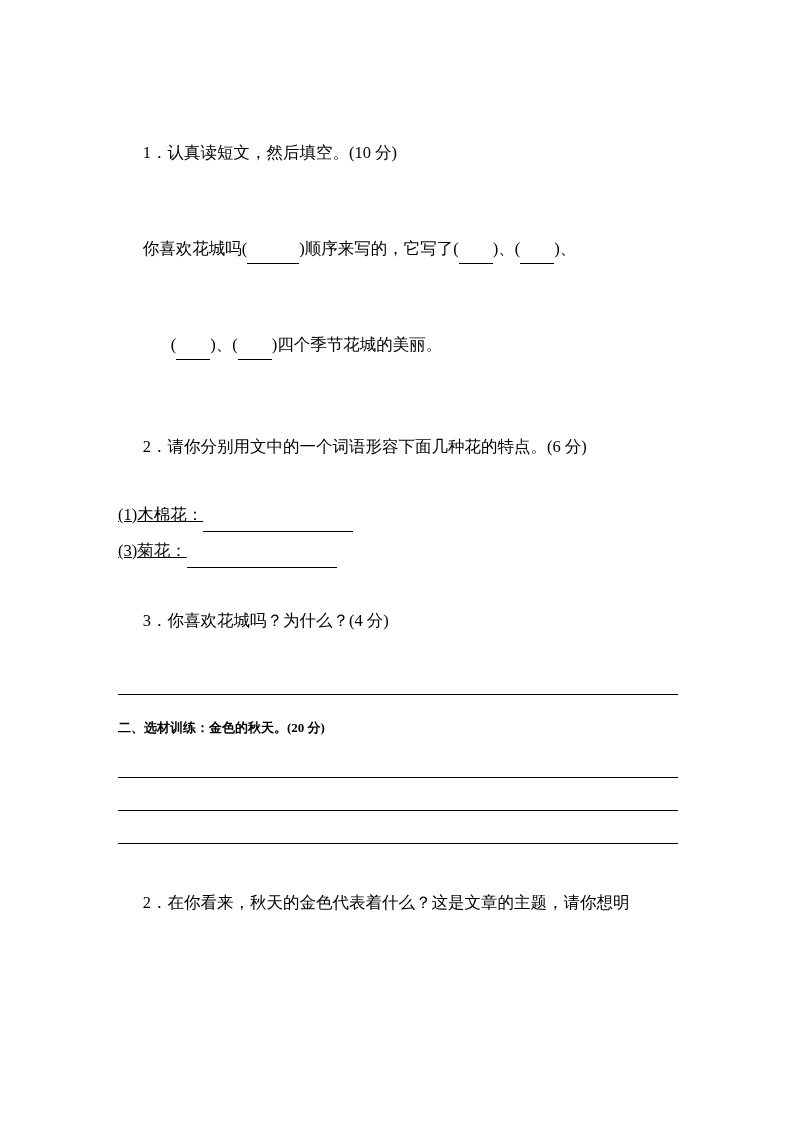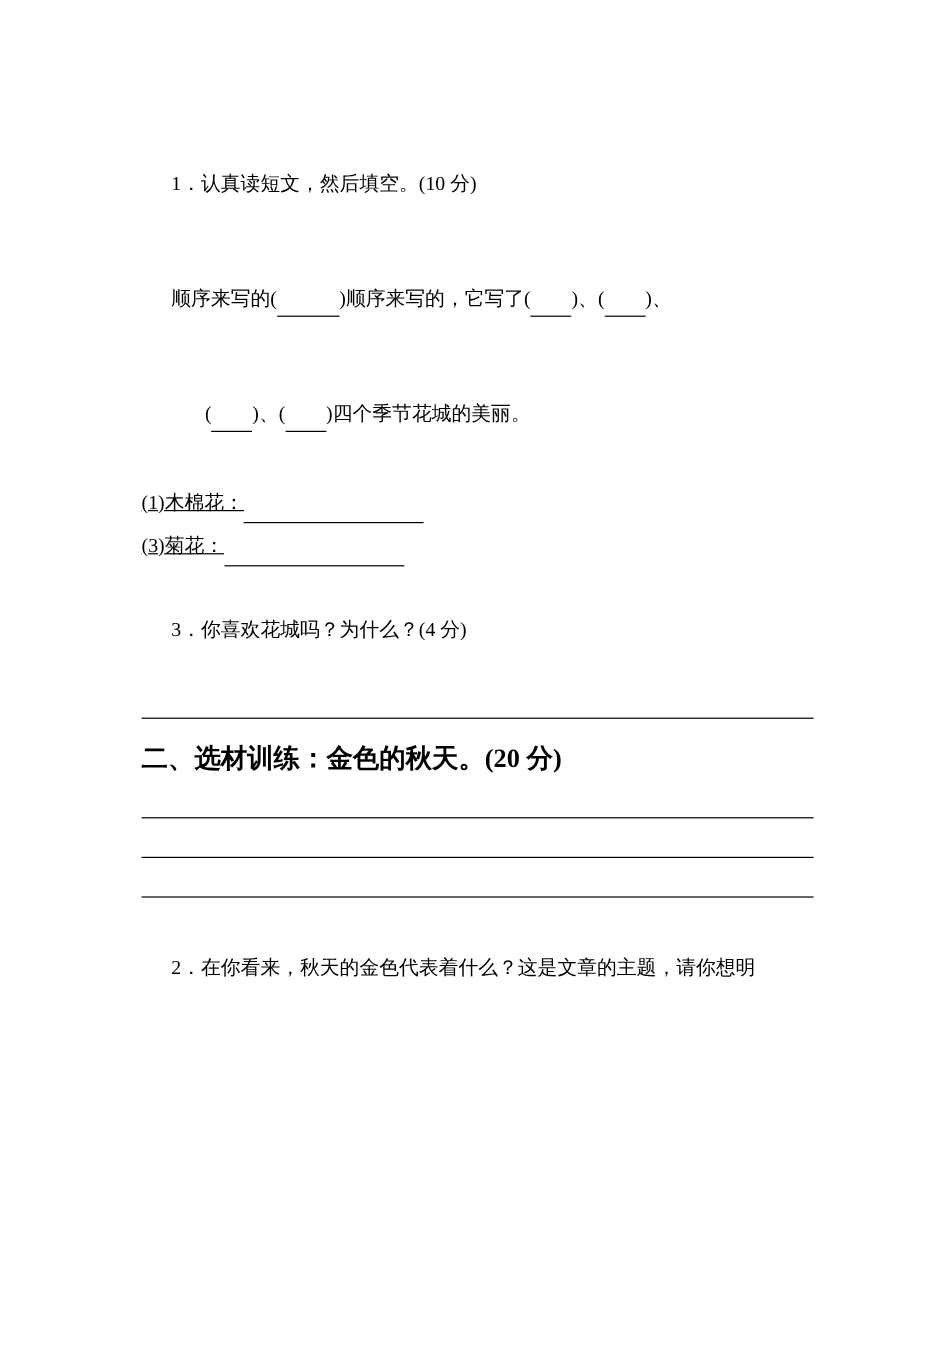--- a/index.html
+++ b/index.html
@@ -58,21 +58,21 @@
     height: 0;
     margin: 0;
   }
   .rule-wrap {
     margin-top: 10px;
   }
   .rule-wrap .answer-rule {
     margin-bottom: 32px;
   }
   .section-head {
-    font-size: 22px;
+    font-size: 13px;
     font-weight: bold;
     line-height: 30px;
     margin-top: 18px;
     margin-bottom: 10px;
   }
   .section-head .pts {
     font-weight: bold;
   }
   .gap-s { height: 6px; }
   .gap-m { height: 14px; }
@@ -81,29 +81,32 @@
 <body>
 
 <div class="page">
   <div class="content">
 
     <div class="q-line">
       <span>1．</span><span>认真读短文，然后填空。</span><span>(10 分)</span>
     </div>
 
     <div class="q-line indent-1">
-      <span>顺序来写的(</span><span class="blank-ul" style="width:52px"></span><span>)顺序来写的，它写了(</span><span class="blank-ul" style="width:34px"></span><span>)、(</span><span class="blank-ul" style="width:34px"></span><span>)、</span>
+      <span>你喜欢花城吗(</span><span class="blank-ul" style="width:52px"></span><span>)顺序来写的，它写了(</span><span class="blank-ul" style="width:34px"></span><span>)、(</span><span class="blank-ul" style="width:34px"></span><span>)、</span>
     </div>
 
     <div class="q-line indent-2">
       <span>(</span><span class="blank-ul" style="width:34px"></span><span>)、(</span><span class="blank-ul" style="width:34px"></span><span>)四个季节花城的美丽。</span>
     </div>
 
     <div class="gap-s"></div>
 
+    <div class="q-line">
+      <span>2．</span><span>请你分别用文中的一个词语形容下面几种花的特点。</span><span>(6 分)</span>
+    </div>
 
     <div class="sub-line">
       <span>(1)木棉花：</span><span class="blank-ul" style="width:150px"></span>
     </div>
     <div class="sub-line">
       <span>(3)菊花：</span><span class="blank-ul" style="width:150px"></span>
     </div>
 
     <div class="gap-s"></div>
 

